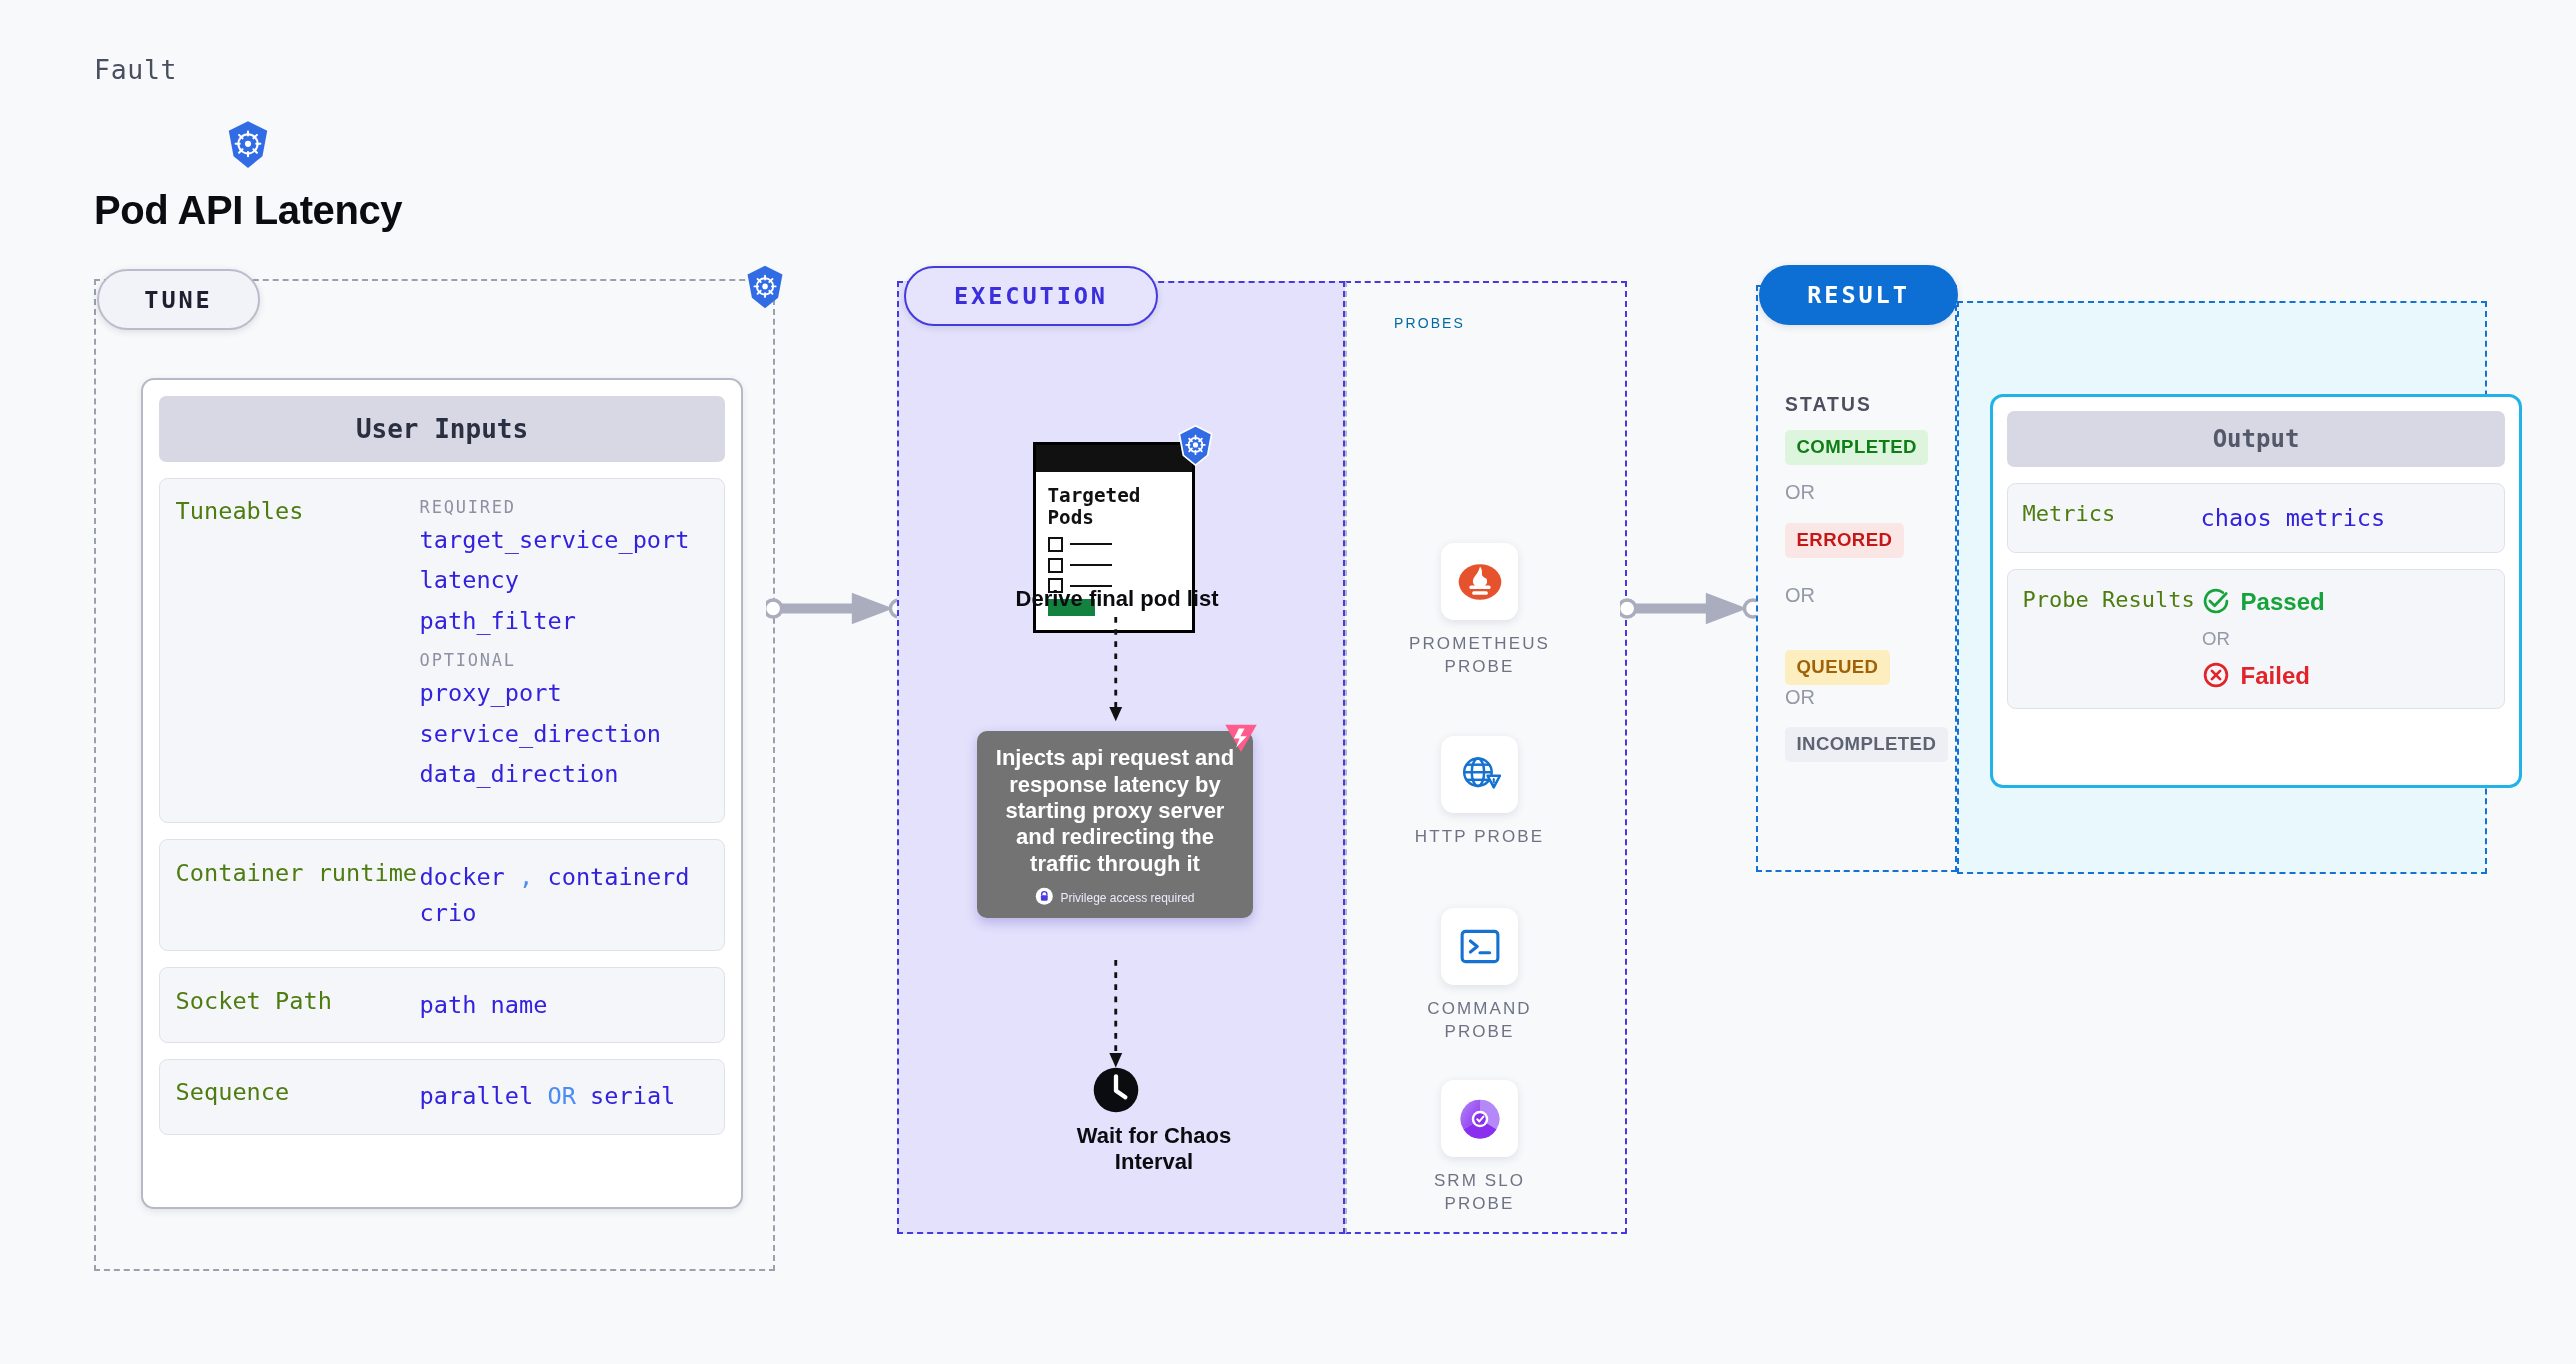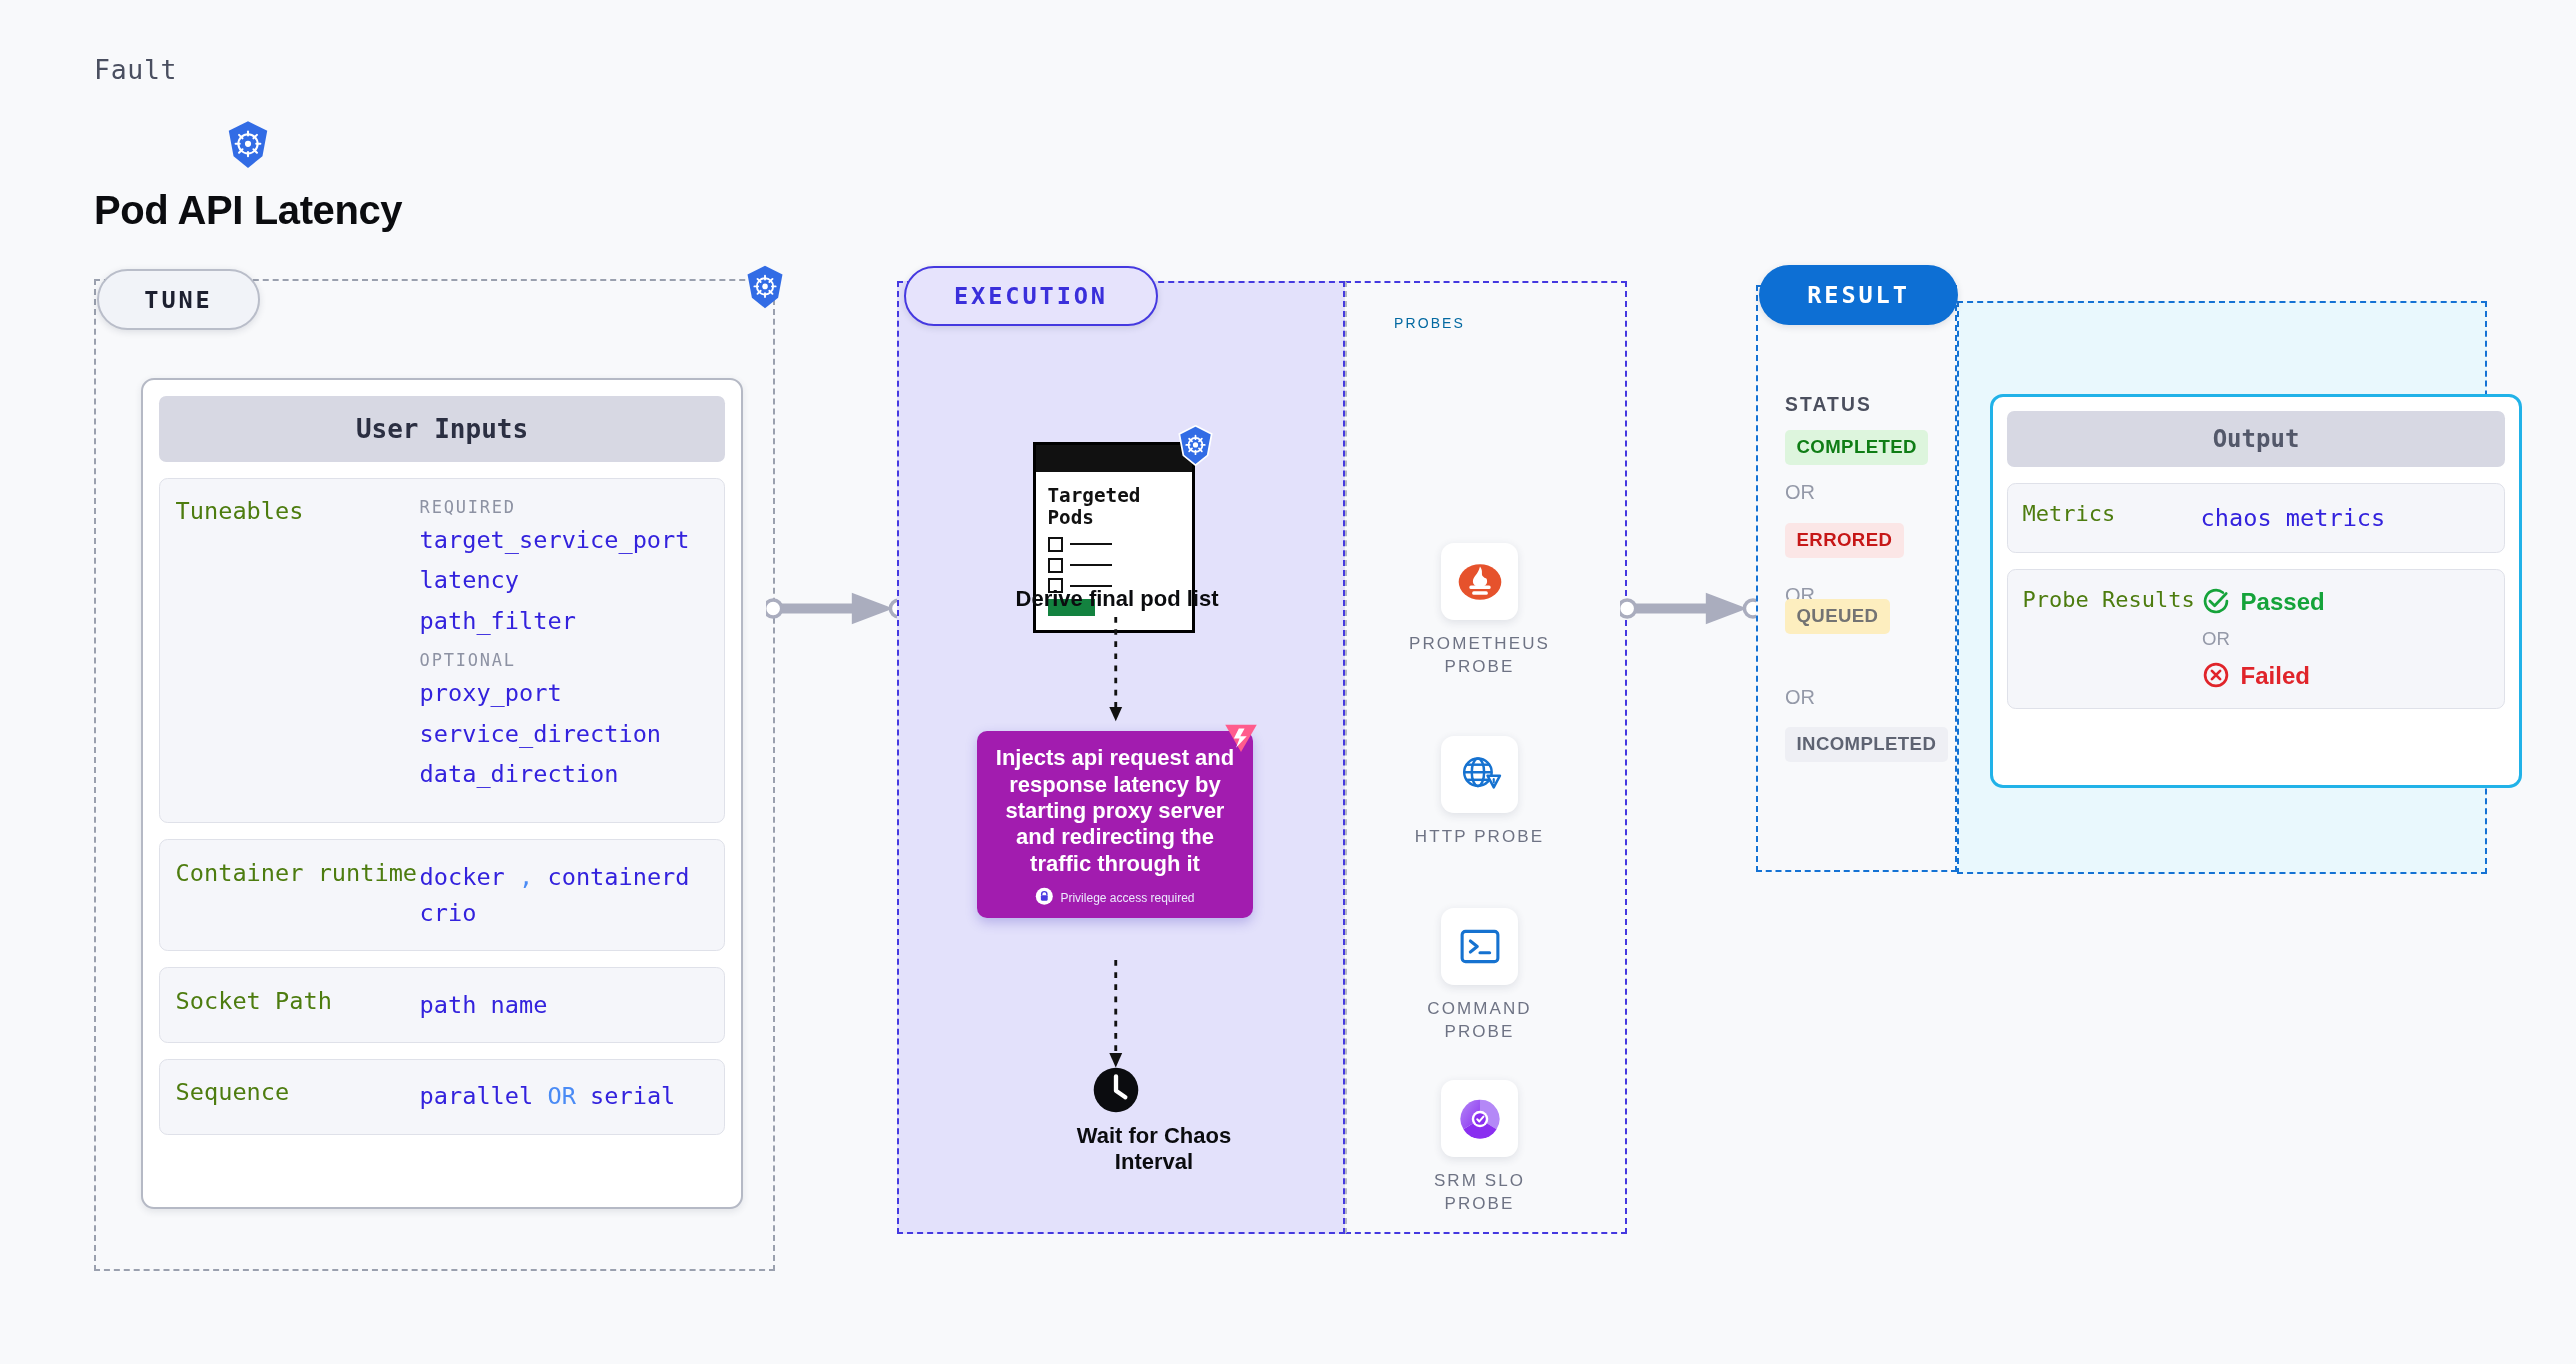--- a/index.html
+++ b/index.html
@@ -141,21 +141,21 @@
     font-family: "Liberation Sans", sans-serif;
     font-weight: bold; font-size: 22px; color: #0b0c0f; line-height: 1.2;
   }
   #cap-derive { left: 938px; top: 586px; width: 358px; }
 
   .dot-arrow { position: absolute; }
 
   
   #inject-card {
     position: absolute; left: 977px; top: 731px; width: 276px;
-    background: #a21caf; border-radius: 10px;
+    background: #737373; border-radius: 10px;
     padding: 14.3px 14.3px 10px 14.3px;
     box-shadow: 0 4.3px 11.5px rgba(60,45,190,.26);
   }
   .inject-text {
     color: #fff; font-weight: bold; font-size: 22px; line-height: 1.2;
     text-align: center; font-family: "Liberation Sans", sans-serif;
   }
   .priv-row {
     margin-top: 10px; display: flex; align-items: center; justify-content: center; gap: 6.4px;
   }
@@ -489,21 +489,21 @@
   <div class="lane" id="result-lane"></div>
   <div class="lane" id="output-lane"></div>
   <div class="lane-label" id="result-label">RESULT</div>
 
   <div class="status-title">STATUS</div>
 
   <div class="status-badge" id="st0" style="top: 430px; background: rgb(221, 245, 221); color: rgb(15, 125, 21);">COMPLETED</div>
   <div class="or-text" style="top:481px;">OR</div>
   <div class="status-badge" id="st1" style="top: 523px; background: rgb(251, 230, 230); color: rgb(198, 23, 23);">ERRORED</div>
   <div class="or-text" style="top:584px;">OR</div>
-  <div class="status-badge" id="st2" style="top: 599px; background: rgb(253, 238, 191); color: #737373;">QUEUED</div>
+  <div class="status-badge" id="st2" style="top: 650px; background: rgb(253, 238, 191); color: #a16207;">QUEUED</div>
   <div class="or-text" style="top:686px;">OR</div>
   <div class="status-badge" id="st3" style="top: 727px; background: rgb(238, 239, 244); color: rgb(94, 99, 114);">INCOMPLETED</div>
 
   <div id="output-card">
     <div class="card-title">Output</div>
 
     <div class="sub-box">
       <div class="sb-label">Metrics</div>
       <div class="sb-body">
           <div class="val-mono">chaos metrics</div>

